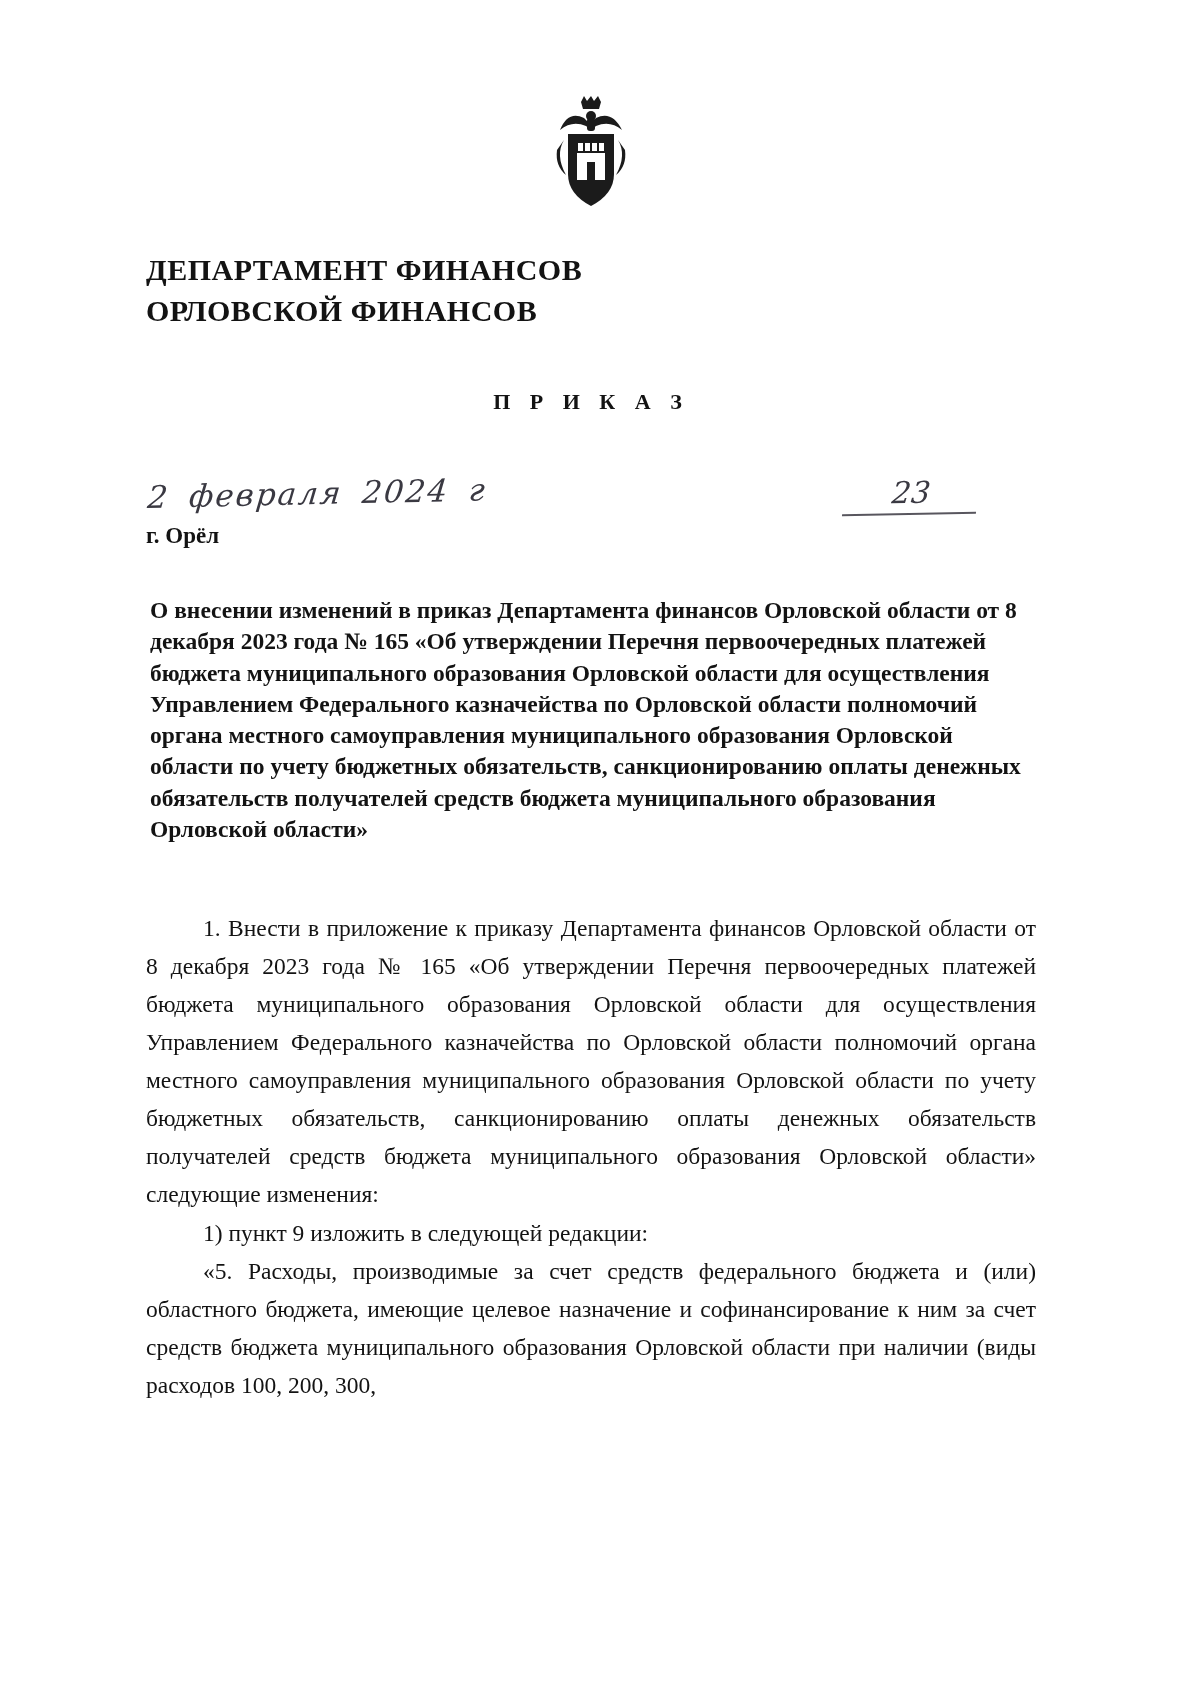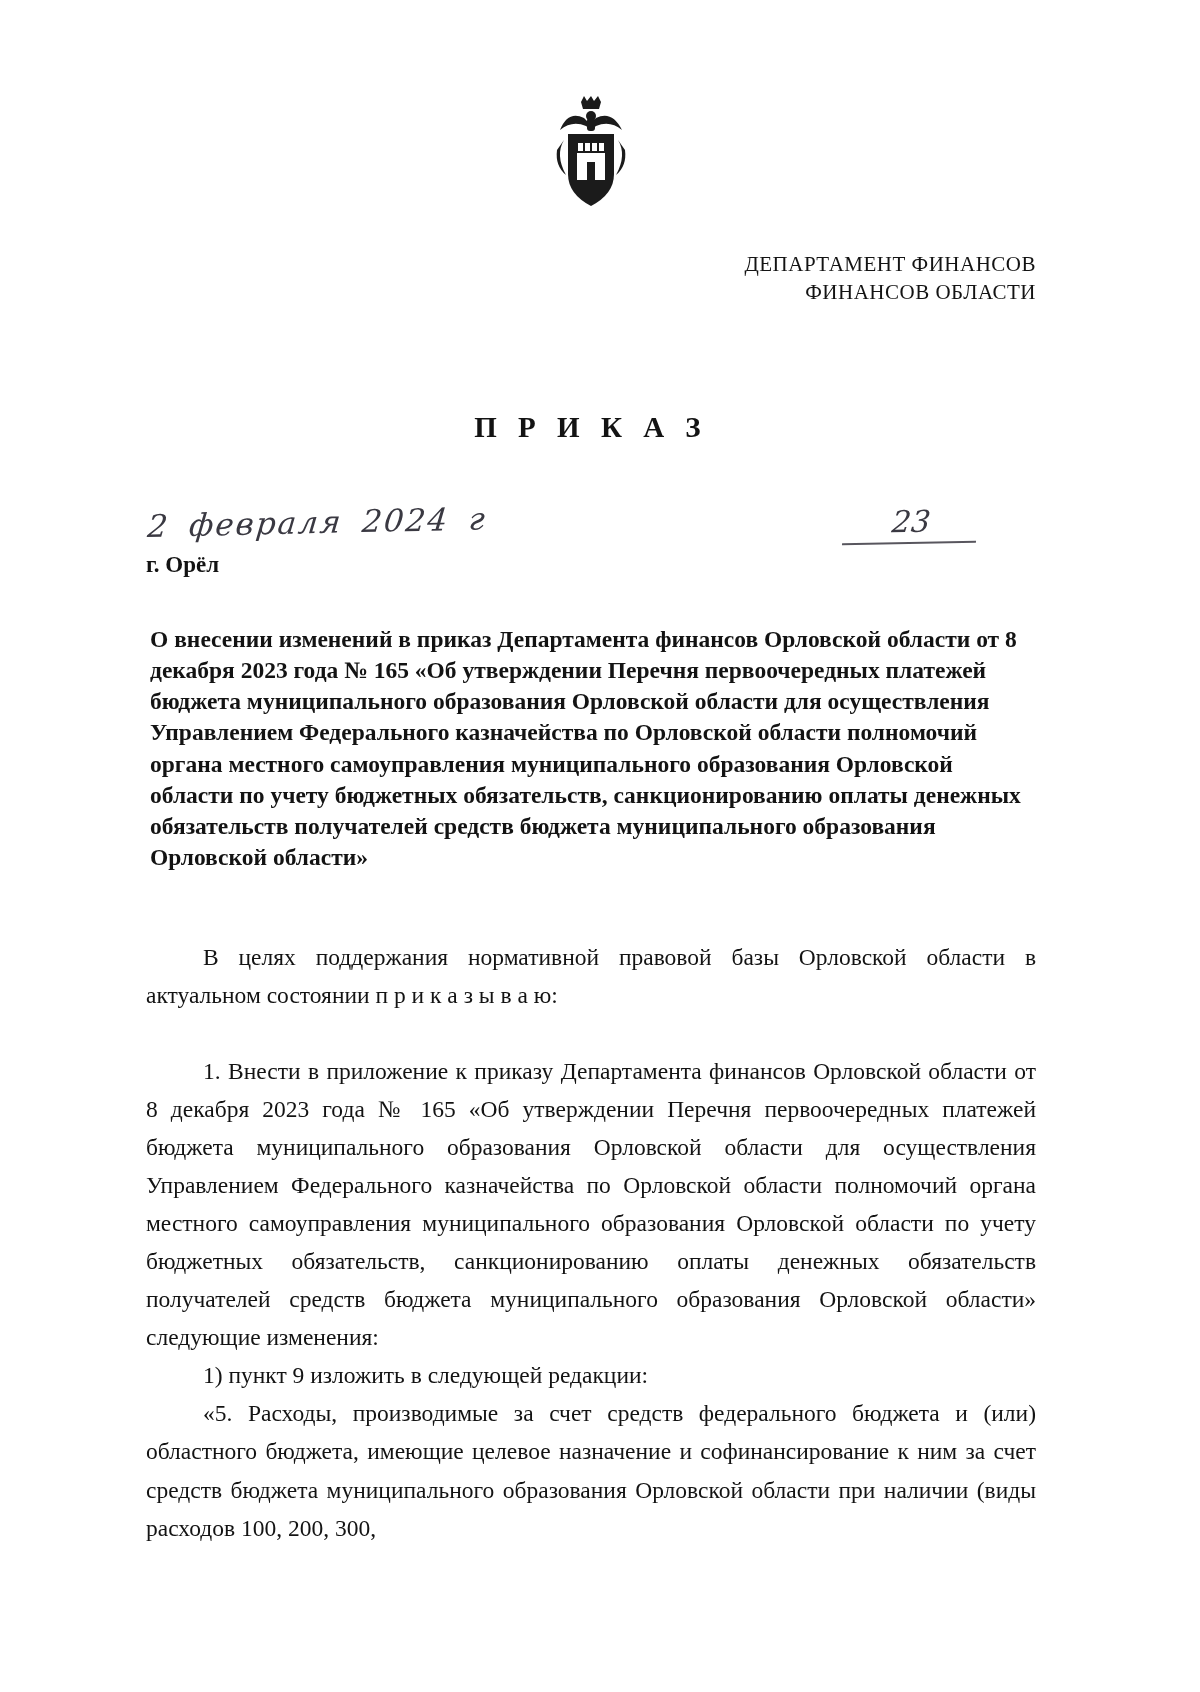--- a/index.html
+++ b/index.html
@@ -16,32 +16,32 @@
     box-sizing: border-box;
     padding: 96px 164px 40px 146px;
     font-family: "Liberation Serif", "DejaVu Serif", serif;
     color: #131313;
   }
   .emblem {
     text-align: center;
     margin-bottom: 28px;
   }
   .org-name {
-    text-align: right;
-    font-weight: normal;
-    font-size: 21px;
+    text-align: left;
+    font-weight: bold;
+    font-size: 30px;
     line-height: 1.35;
     letter-spacing: 0.5px;
   }
   .doc-type {
     text-align: center;
     font-weight: bold;
-    font-size: 29px;
+    font-size: 22px;
     letter-spacing: 7px;
-    margin-top: 104px;
+    margin-top: 58px;
   }
   .hand-row {
     display: flex;
     justify-content: space-between;
     align-items: flex-end;
     margin-top: 60px;
   }
   .handwriting {
     font-family: "DejaVu Serif", serif;
     font-style: italic;
@@ -112,34 +112,33 @@
         <rect x="38" y="47" width="5" height="8"></rect>
         <rect x="45" y="47" width="5" height="8"></rect>
         <rect x="23" y="57" width="28" height="27"></rect>
       </g>
       <rect x="33" y="66" width="8" height="18" fill="#1b1b1b"></rect>
     </svg>
   </div>
 
   <div class="org-name">
     <div>ДЕПАРТАМЕНТ ФИНАНСОВ</div>
-    <div>ФИНАНСОВ ОБЛАСТИ</div>
+    <div>ОРЛОВСКОЙ ФИНАНСОВ</div>
   </div>
 
   <div class="doc-type">П Р И К А З</div>
 
   <div class="hand-row">
     <div class="handwriting hand-date">2 февраля 2024 г</div>
     <div class="handwriting hand-num">23</div>
   </div>
 
   <div class="city">г. Орёл</div>
 
   <div class="subject">О внесении изменений в приказ Департамента финансов Орловской области от 8 декабря 2023 года № 165 «Об утверждении Перечня первоочередных платежей бюджета муниципального образования Орловской области для осуществления Управлением Федерального казначейства по Орловской области полномочий органа местного самоуправления муниципального образования Орловской области по учету бюджетных обязательств, санкционированию оплаты денежных обязательств получателей средств бюджета муниципального образования Орловской области»</div>
 
   <div class="doc-body">
-    <p>В целях поддержания нормативной правовой базы Орловской области в актуальном состоянии п р и к а з ы в а ю:</p>
     <p class="gap-before">1. Внести в приложение к приказу Департамента финансов Орловской области от 8 декабря 2023 года № 165 «Об утверждении Перечня первоочередных платежей бюджета муниципального образования Орловской области для осуществления Управлением Федерального казначейства по Орловской области полномочий органа местного самоуправления муниципального образования Орловской области по учету бюджетных обязательств, санкционированию оплаты денежных обязательств получателей средств бюджета муниципального образования Орловской области» следующие изменения:</p>
     <p>1) пункт 9 изложить в следующей редакции:</p>
     <p>«5. Расходы, производимые за счет средств федерального бюджета и (или) областного бюджета, имеющие целевое назначение и софинансирование к ним за счет средств бюджета муниципального образования Орловской области при наличии (виды расходов 100, 200, 300,</p>
   </div>
 
 </div>
 
 </body></html>

